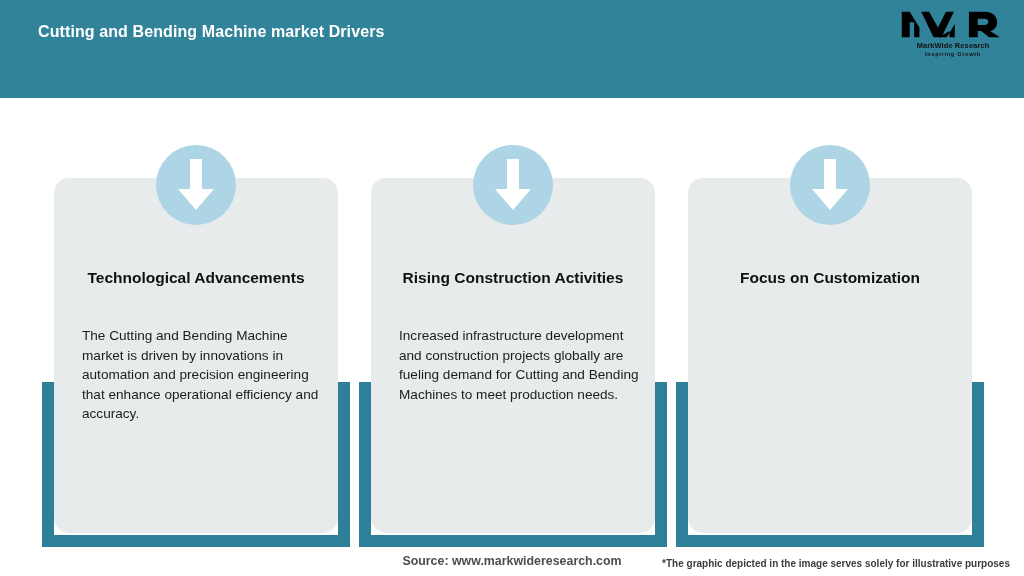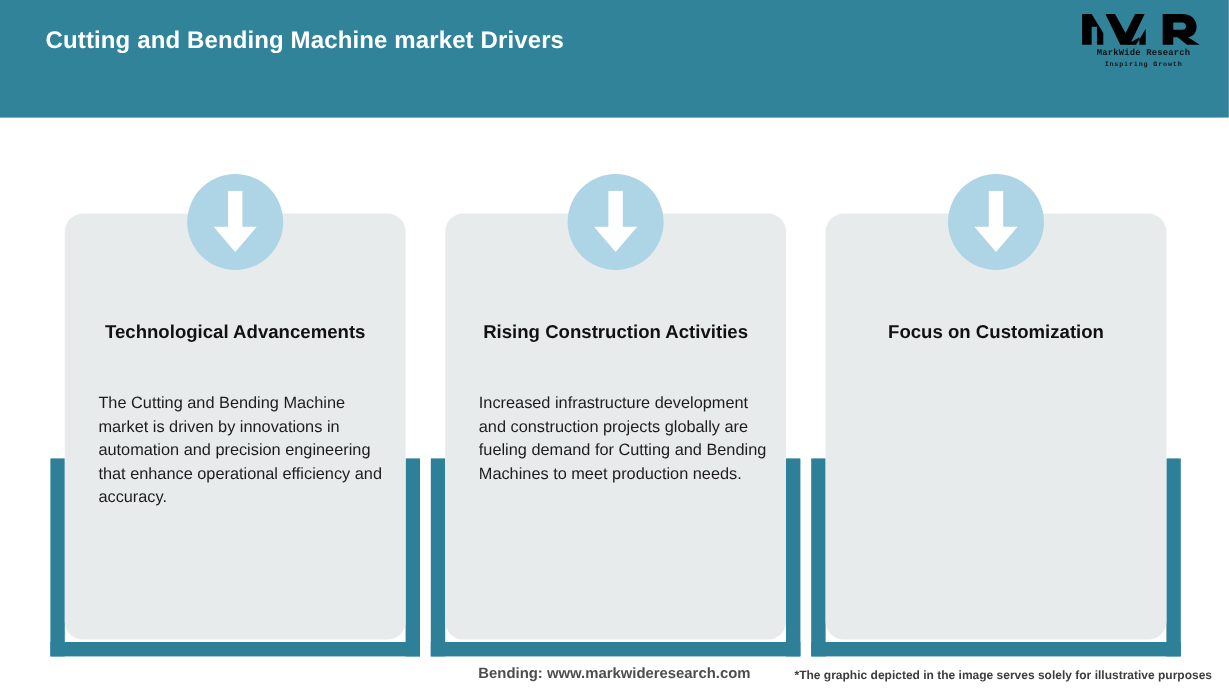--- a/index.html
+++ b/index.html
@@ -22,36 +22,35 @@
     top: 0;
     width: 1024px;
     height: 98px;
     background: #31839A;
     box-sizing: border-box;
   }
   .header-title {
     position: absolute;
     left: 38px;
     top: 23px;
-    font-size: 20px;
+    font-size: 16px;
     font-weight: bold;
     color: #ffffff;
     letter-spacing: 0.1px;
     white-space: nowrap;
   }
 
   
   .logo {
     position: absolute;
     right: 18px;
     top: 8px;
     width: 106px;
     height: 54px;
     text-align: center;
-    font-family: Liberation Mono, monospace;
   }
   .logo-mark {
     display: block;
     width: 106px;
     height: 32px;
   }
   .logo-name {
     display: block;
     font-size: 7.4px;
     font-weight: bold;
@@ -229,14 +228,14 @@
     <div class="icon-circle">
       <svg width="38" height="52" viewBox="0 0 38 52">
         <polygon points="13,0 25,0 25,30 37,30 19,51 1,30 13,30" fill="#FFFFFF"></polygon>
       </svg>
     </div>
     <div class="card-title">Focus on Customization</div>
   </div>
 
 </div>
 
-<div class="source-note">Bending: www.markwideresearch.com</div>
+<div class="source-note">Source: www.markwideresearch.com</div>
 <div class="disclaimer">*The graphic depicted in the image serves solely for illustrative purposes</div>
 
 </body></html>

